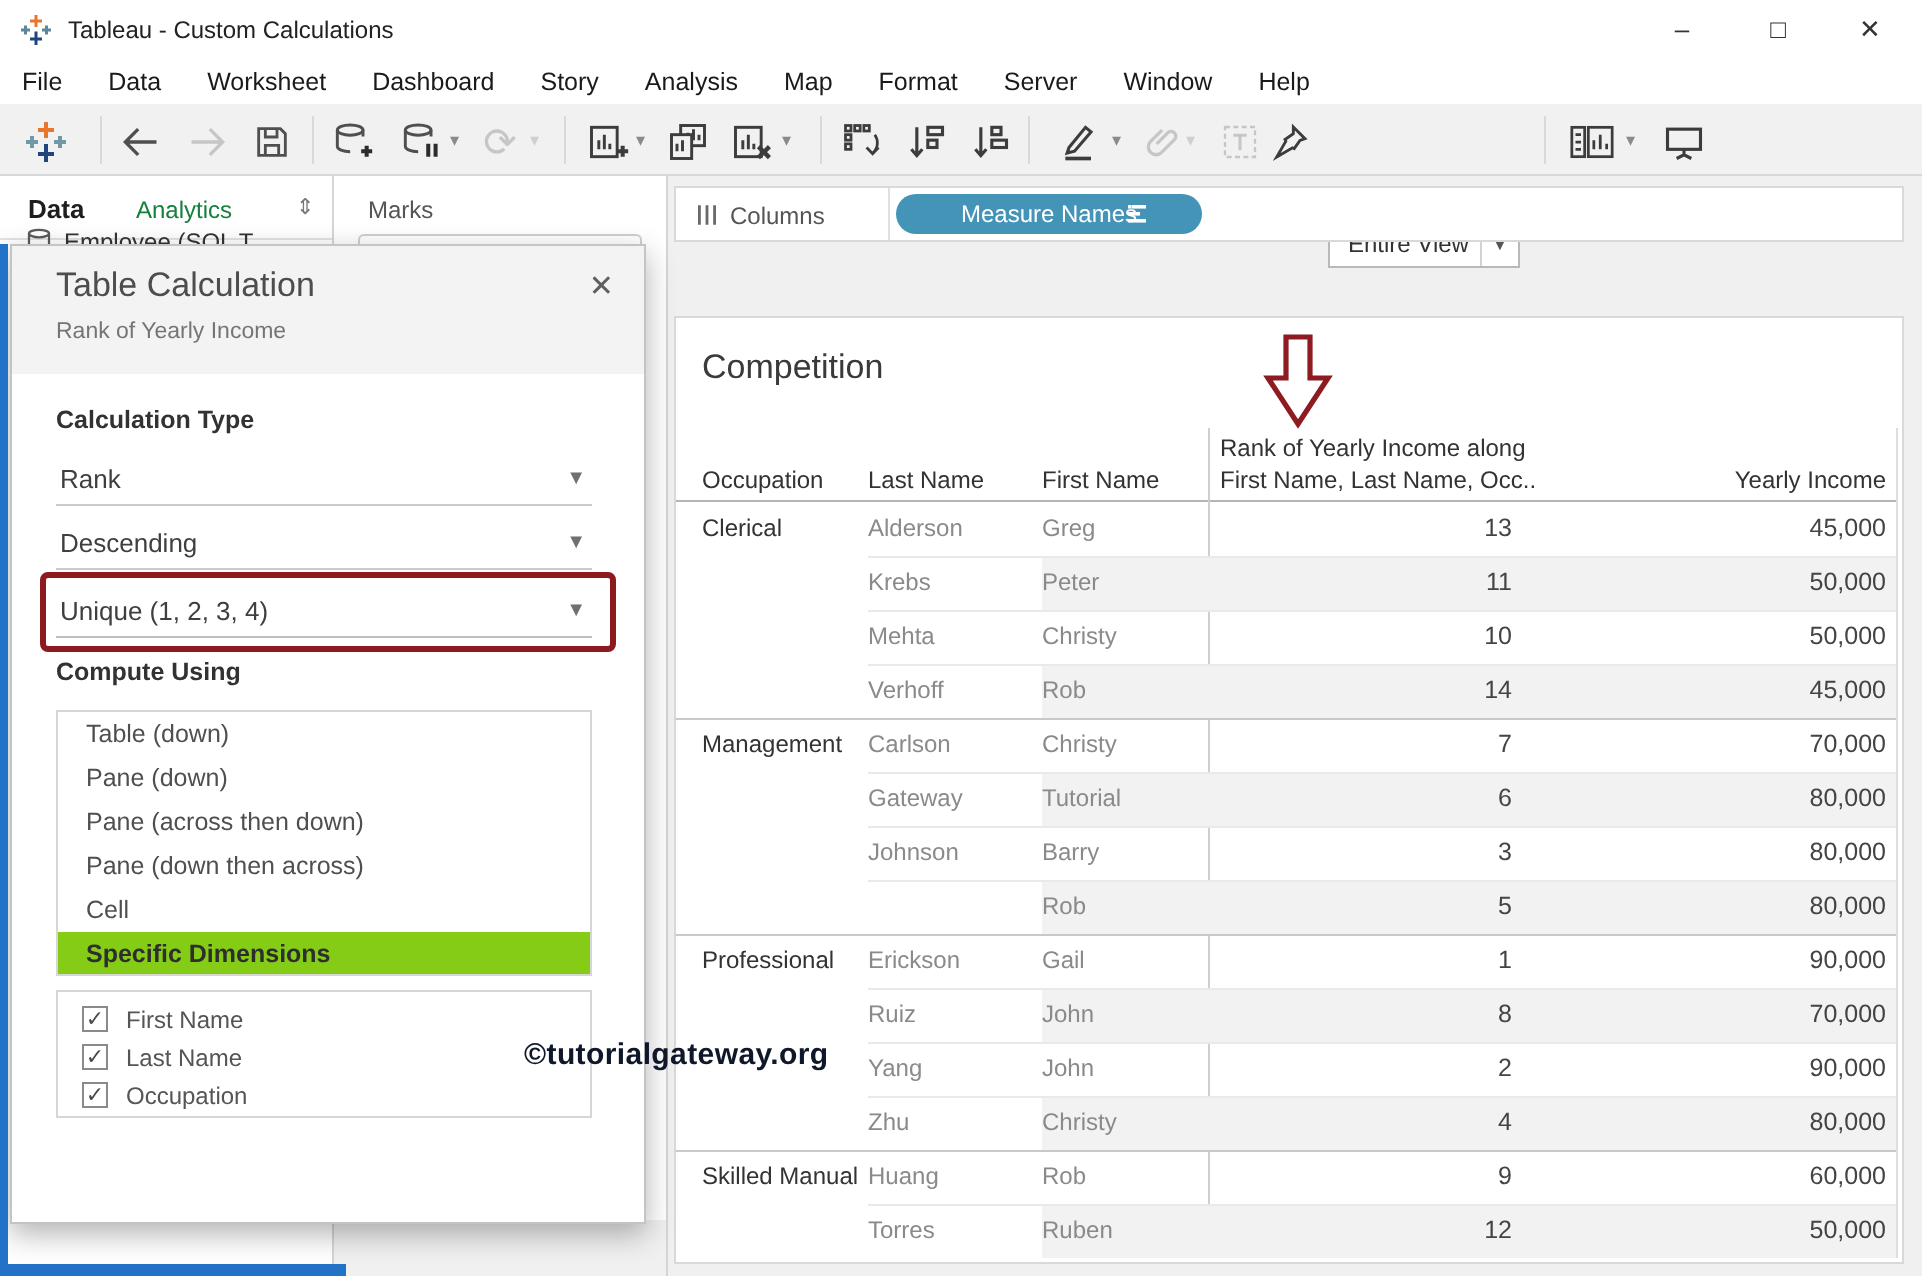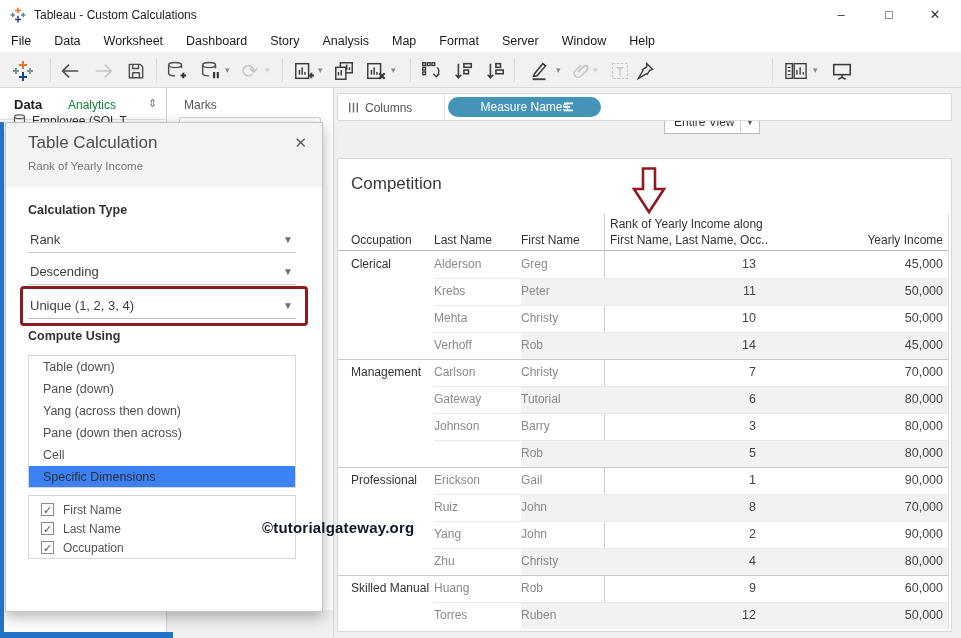--- a/index.html
+++ b/index.html
@@ -83,21 +83,21 @@
   .dlg-title { position:absolute; left:22px; top:10px; font-size:17px; color:#4d4d4d; }
   .dlg-sub { position:absolute; left:22px; top:37px; font-size:11.5px; color:#757575; }
   .dlg-close { position:absolute; right:15px; top:11px; font-size:15px; color:#5f5f5f; }
   .dlg-label { position:absolute; left:22px; font-size:12.5px; font-weight:bold; color:#323232; }
   .dd { position:absolute; left:22px; width:268px; height:26px; border-bottom:1px solid #cbcbcb; }
   .dd-text { position:absolute; left:2px; top:5px; font-size:13px; color:#3f3f3f; }
   .dd-caret { position:absolute; right:3px; top:7px; font-size:10px; color:#707070; }
   .red-box { position:absolute; left:14px; top:163px; width:288px; height:40px; border:3px solid #8c1a1f; border-radius:4px; z-index:2; }
   .listbox { position:absolute; left:22px; top:232px; width:268px; height:133px; border:1px solid #d6d6d6; overflow:hidden; }
   .opt { height:22px; line-height:22px; padding-left:14px; font-size:12.5px; color:#4f4f4f; }
-  .opt.selected { background:#3b82f6; font-weight:normal; color:#2e2e2e; }
+  .opt.selected { background:#84cc16; font-weight:bold; color:#2e2e2e; }
   .dimbox { position:absolute; left:22px; top:372px; width:268px; height:64px; border:1px solid #d6d6d6; padding:5px 0 0 12px; }
   .dim { position:relative; height:19px; }
   .cbx { position:absolute; left:0; top:2px; width:13px; height:13px; border:1px solid #8a8a8a; background:#fff;
          font-size:11px; line-height:12px; text-align:center; color:#4a4a4a; }
   .dim-label { position:absolute; left:22px; top:2px; font-size:12px; color:#555; }
 
   
   .watermark { position:absolute; left:262px; top:519px; z-index:60; font-size:15px; font-weight:bold; color:#0f172a; letter-spacing:.2px; }
   .blue-left { position:absolute; left:0; top:122px; width:4px; height:516px; background:#2273c8; z-index:70; }
   .blue-bottom { position:absolute; left:0; top:632px; width:173px; height:6px; background:#2273c8; z-index:70; }
@@ -498,21 +498,21 @@
     <div class="dd" style="top:170px; border-bottom-color:#bdbdbd;">
       <span class="dd-text">Unique (1, 2, 3, 4)</span>
       <span class="dd-caret">▼</span>
     </div>
     <div class="red-box"></div>
 
     <span class="dlg-label" style="top:206px">Compute Using</span>
     <div class="listbox" id="compute-list">
         <div class="opt">Table (down)</div>
         <div class="opt">Pane (down)</div>
-        <div class="opt">Yang (across then down)</div>
+        <div class="opt">Pane (across then down)</div>
         <div class="opt">Pane (down then across)</div>
         <div class="opt">Cell</div>
         <div class="opt selected">Specific Dimensions</div>
       </div>
     <div class="dimbox" id="dims-list">
         <div class="dim">
           <span class="cbx">✓</span>
           <span class="dim-label">First Name</span>
         </div>
         <div class="dim">

